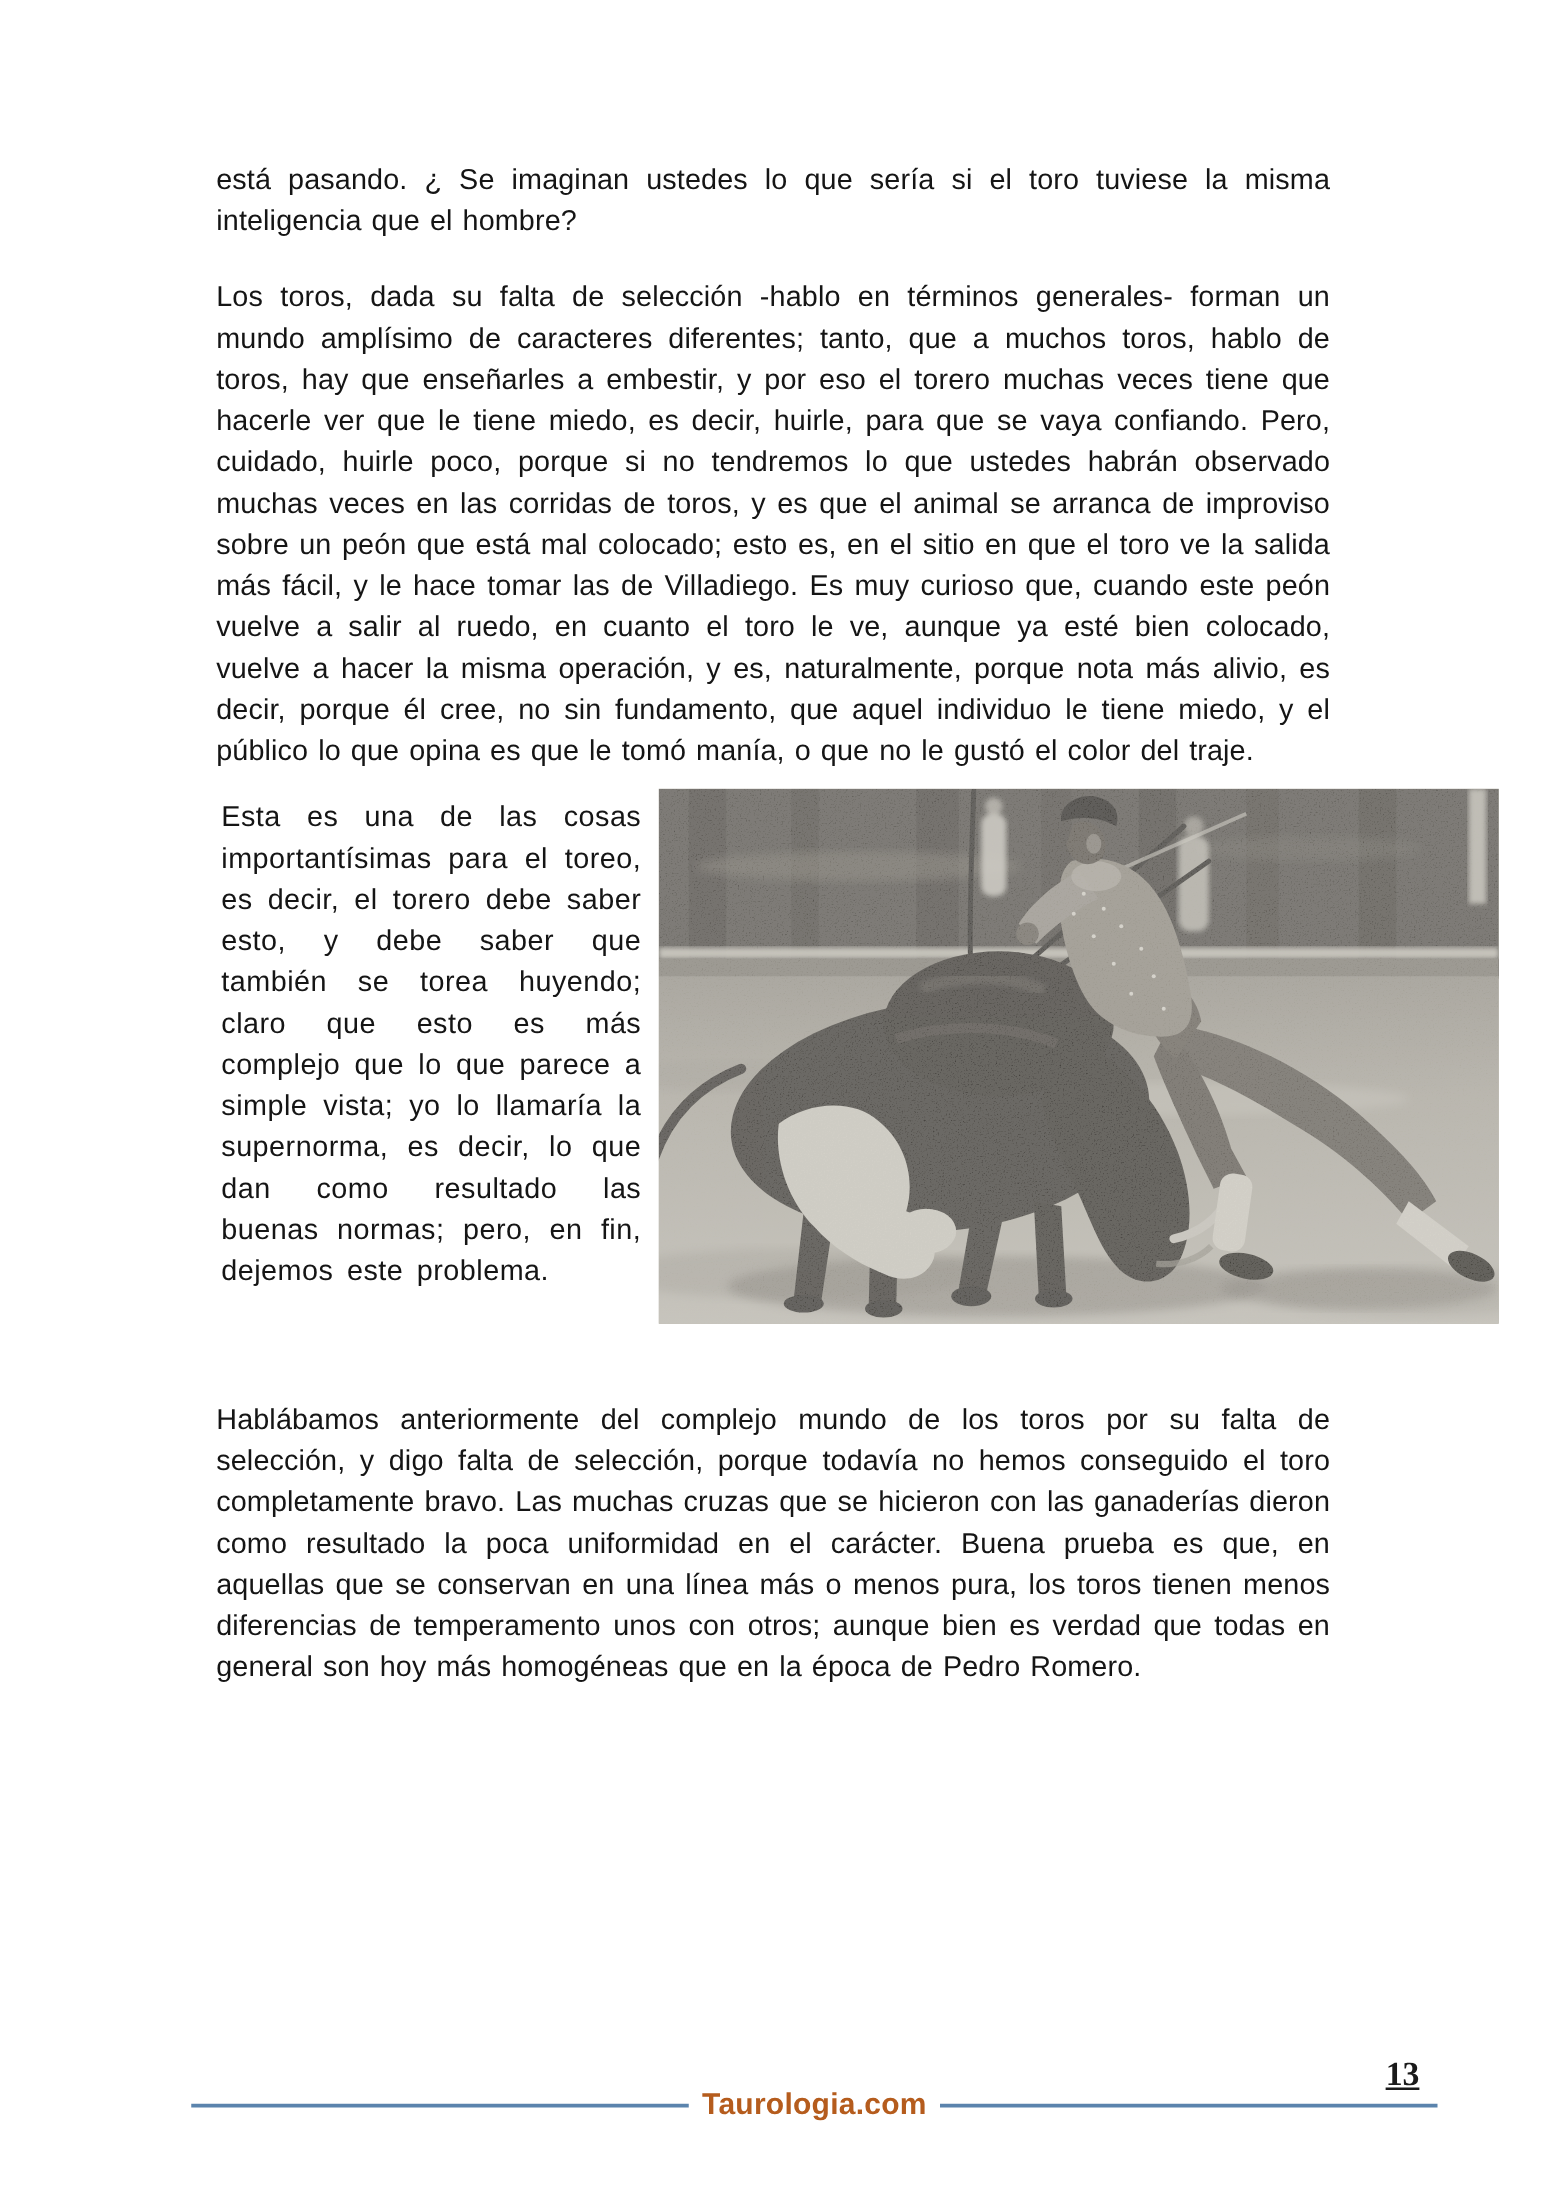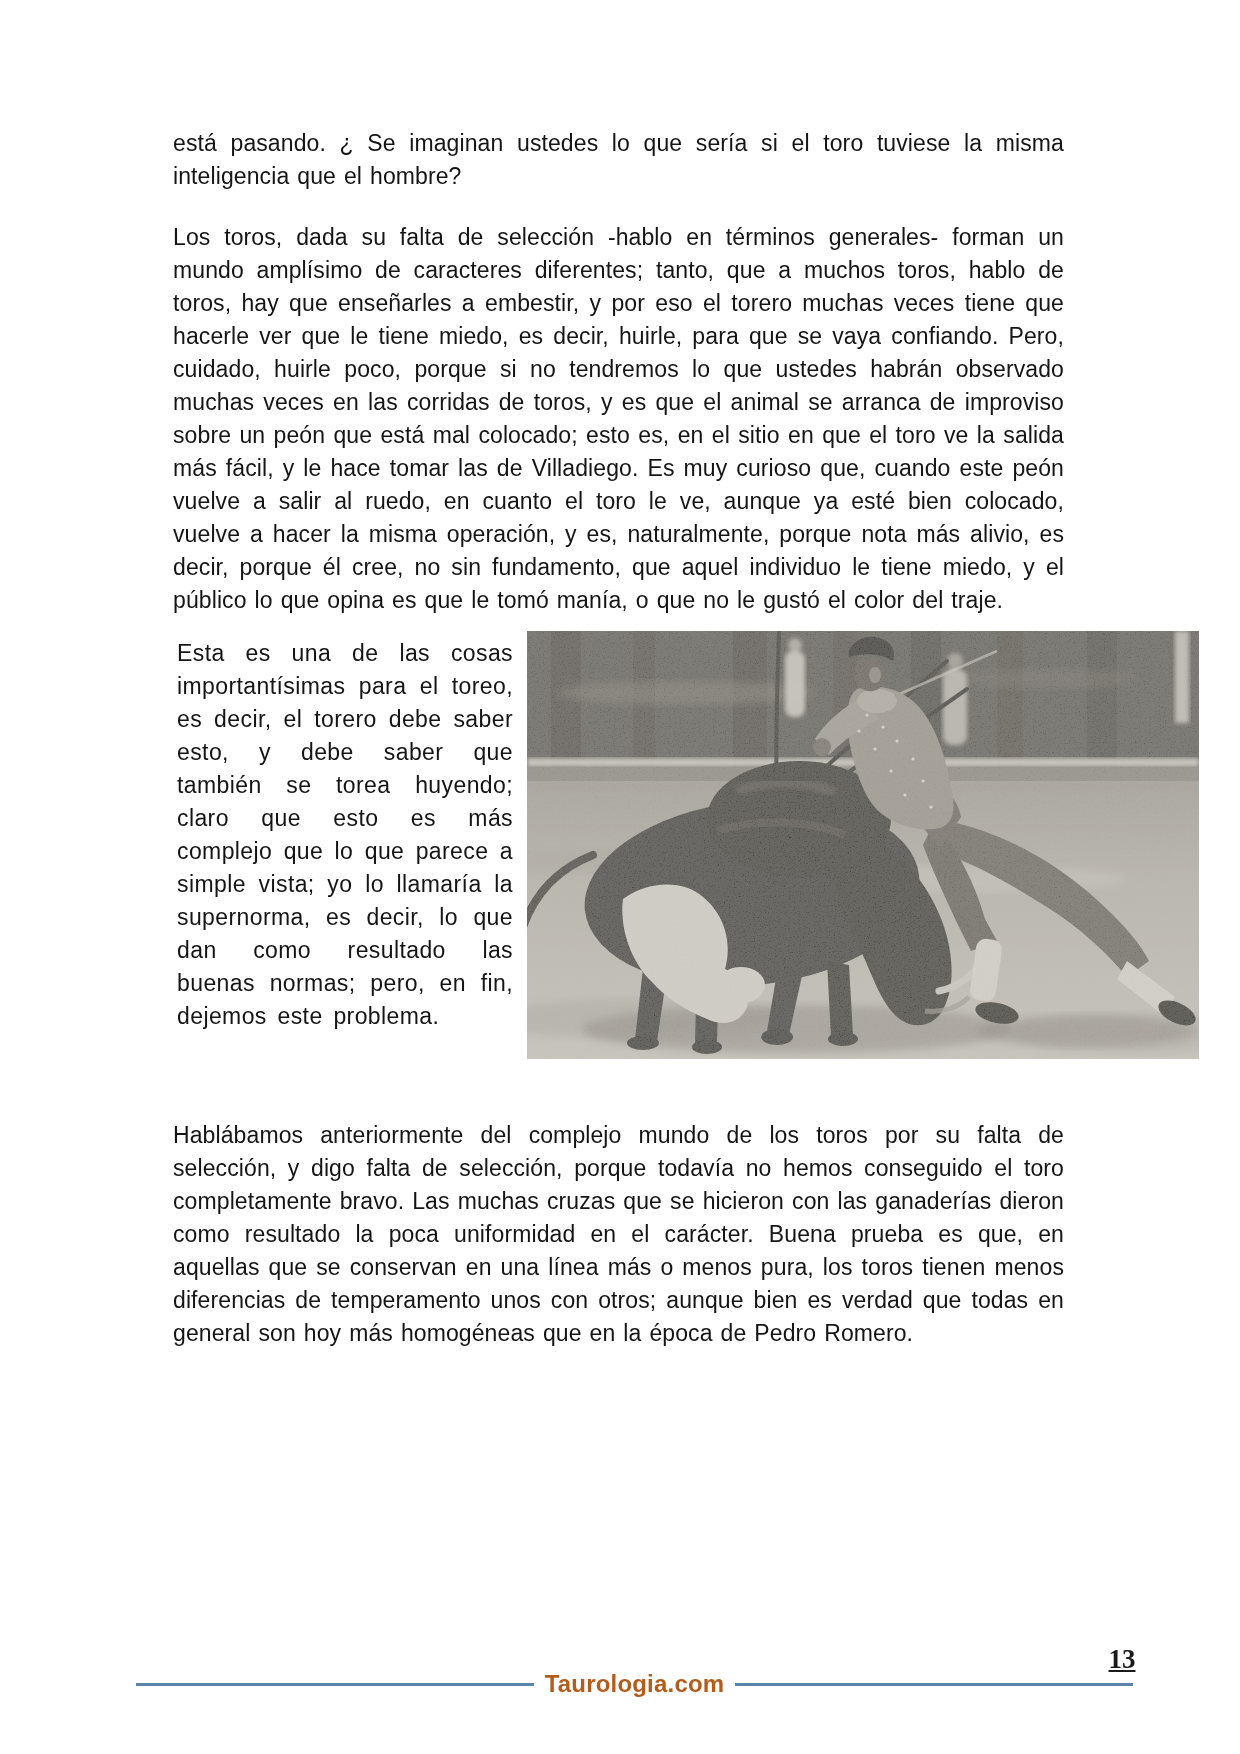--- a/index.html
+++ b/index.html
@@ -51,21 +51,21 @@
     height:428px;
     flex-shrink:0;
     margin-top:-2px;
     overflow:hidden;
     background:#b3afa5;
   }
   .photo-frame svg{display:block;}
   
   .footer-rule{
     position:absolute;
-    left:136px;
+    left:153px;
     top:1671px;
     width:997px;
     height:26px;
     display:flex;
     align-items:center;
     gap:9px;
   }
   .rule-seg{
     flex:1;
     height:3px;

